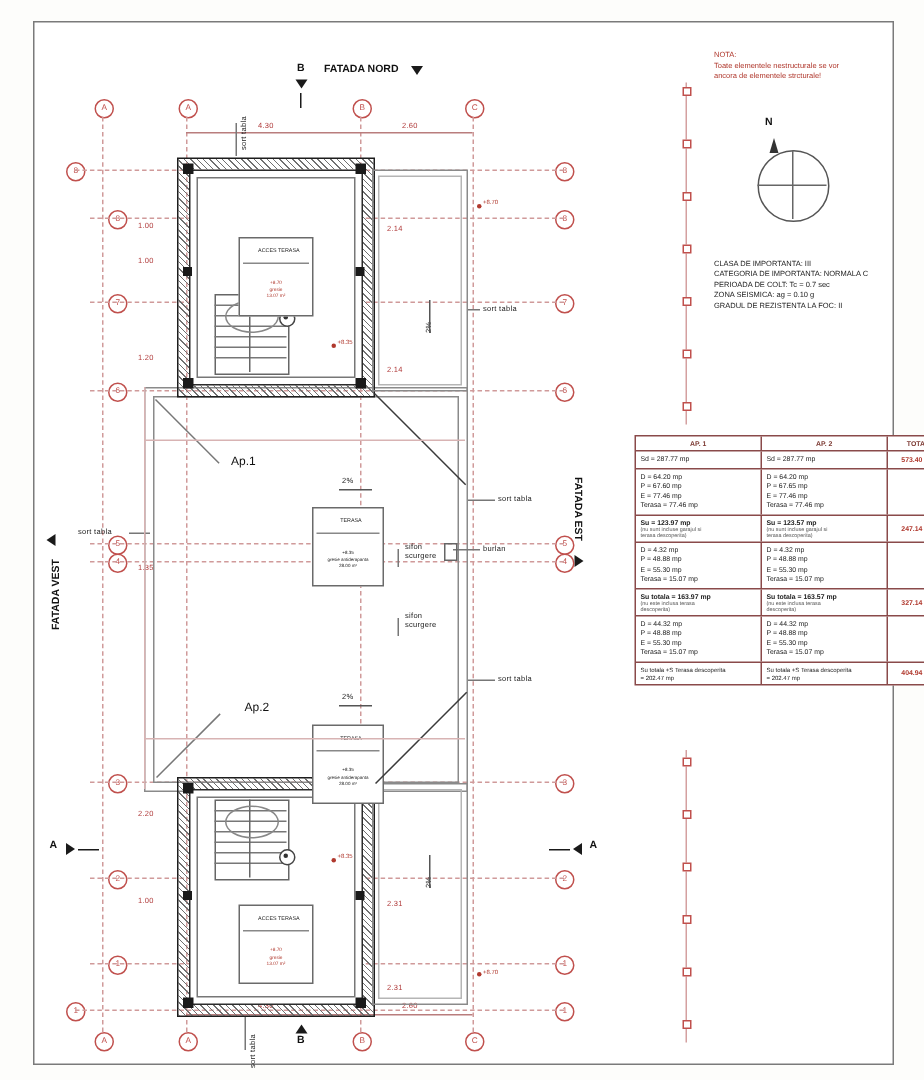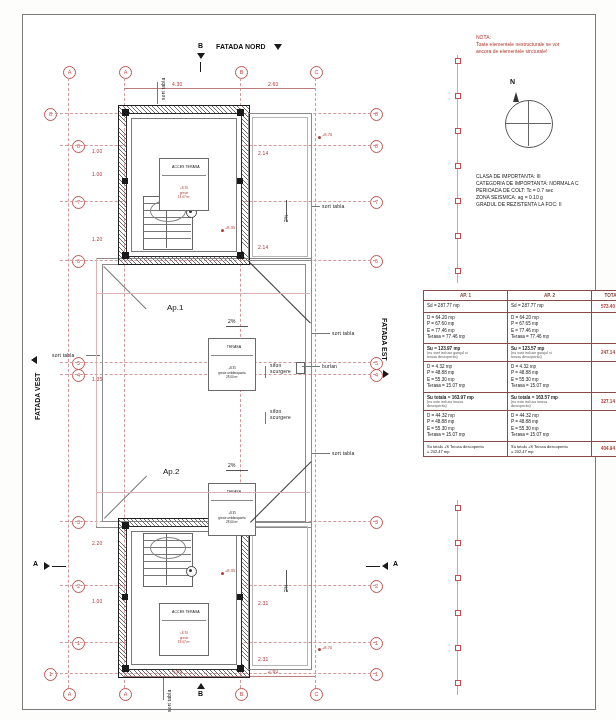--- a/index.html
+++ b/index.html
@@ -373,21 +373,21 @@
     <span>ACCES TERASA</span>
     <div style="border-top:.5px solid #888;margin:1px 0;"></div>
     <div class="tagred" style="font-size:3.2px;">+8.70<br>gresie<br>13.07 m²</div>
   </div>
 
   <div class="dot" style="left:221px;top:572px;"></div>
   <div class="lvl" style="left:225px;top:568px;">+8.35</div>
   <div class="dot" style="left:318px;top:648px;"></div>
   <div class="lvl" style="left:322px;top:645px;">+8.70</div>
 
-  <div class="abs txt7" style="left:167px;top:303px;font-size:8px;">Ap.1</div>
+  <div class="abs txt7" style="left:154px;top:303px;font-size:8px;">Ap.1</div>
   <div class="abs txt7" style="left:163px;top:467px;font-size:8px;">Ap.2</div>
 
   <div class="tag" style="left:208px;top:338px;width:42px;">
     <span>TERASA</span>
     <div style="border-top:.5px solid #888;margin:1px 0;"></div>
     <div style="font-size:3px;">+8.35<br>gresie antiderapanta<br>28.00 m²</div>
   </div>
   <div class="tag" style="left:208px;top:483px;width:42px;">
     <span>TERASA</span>
     <div style="border-top:.5px solid #888;margin:1px 0;"></div>

